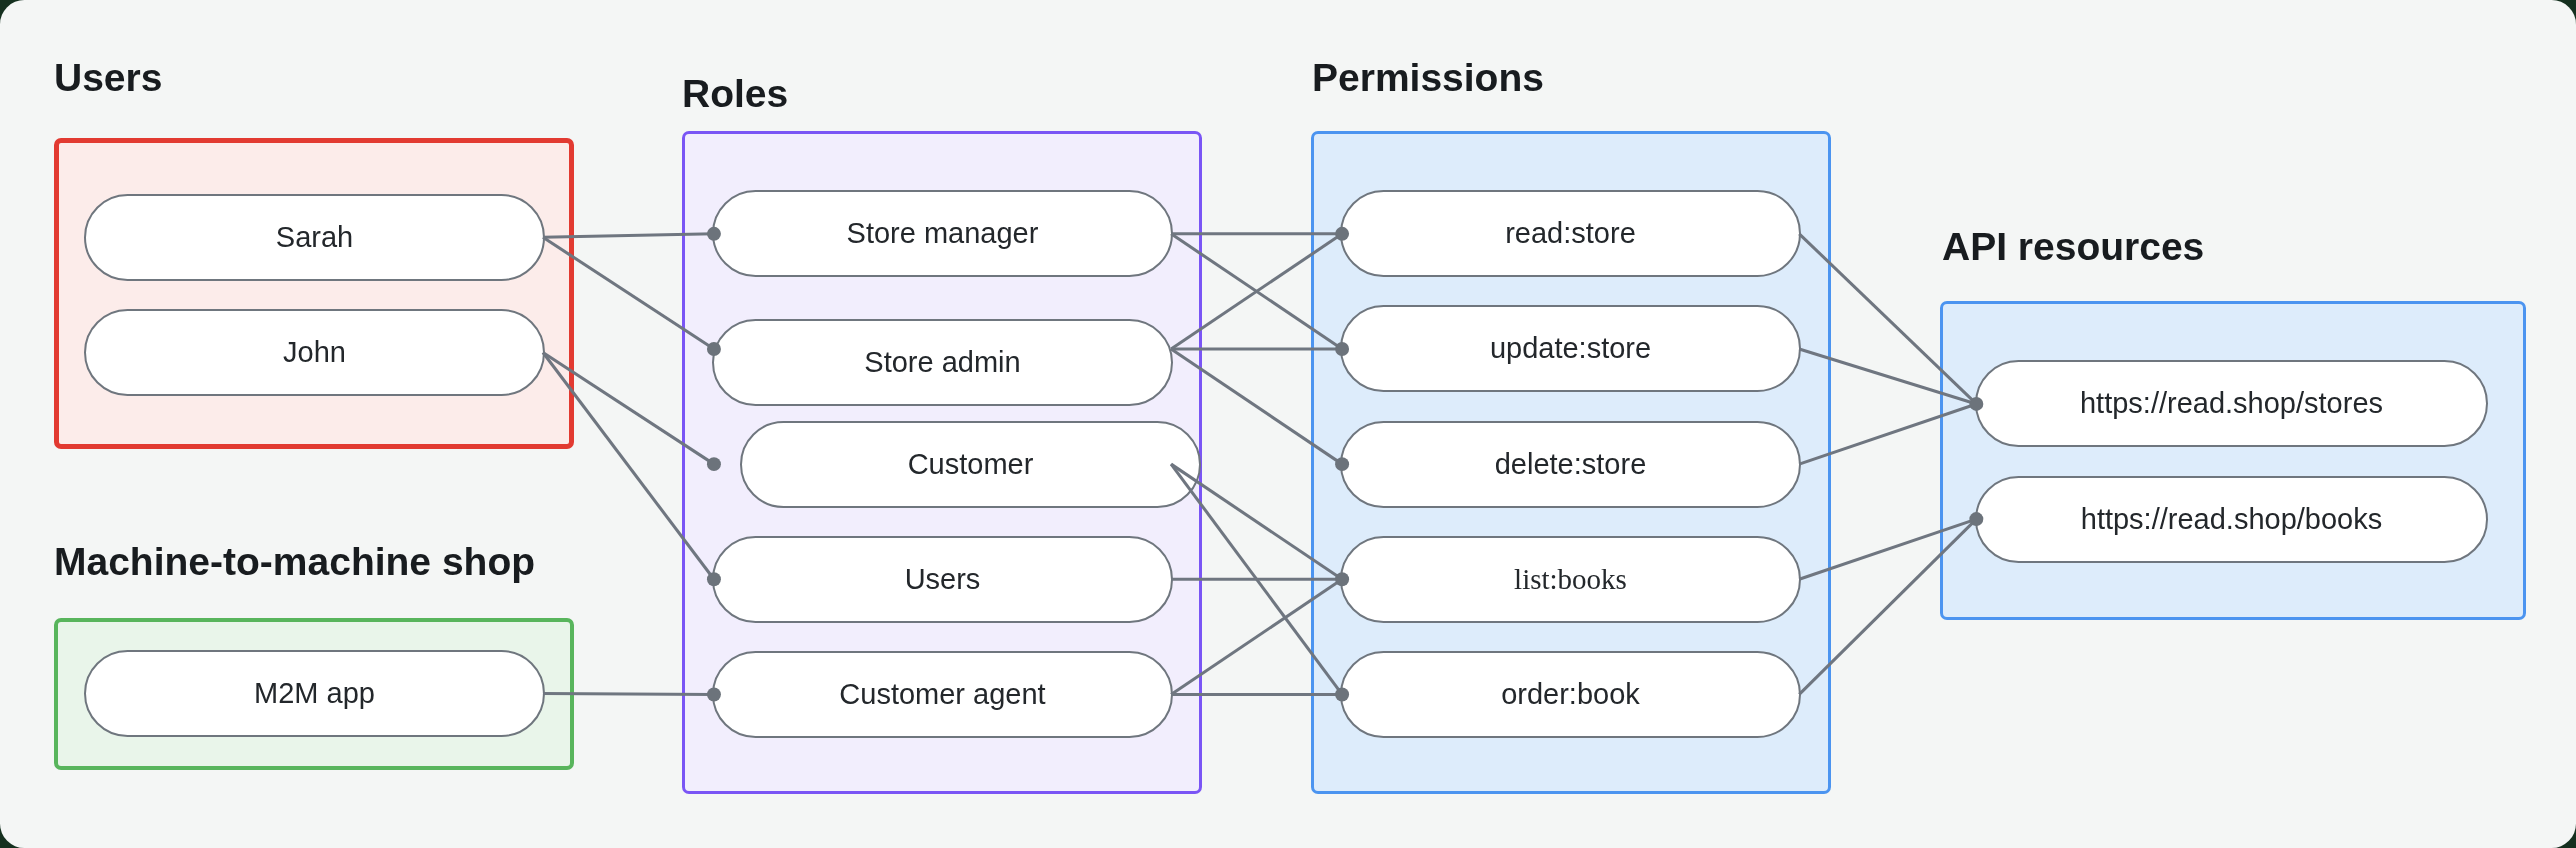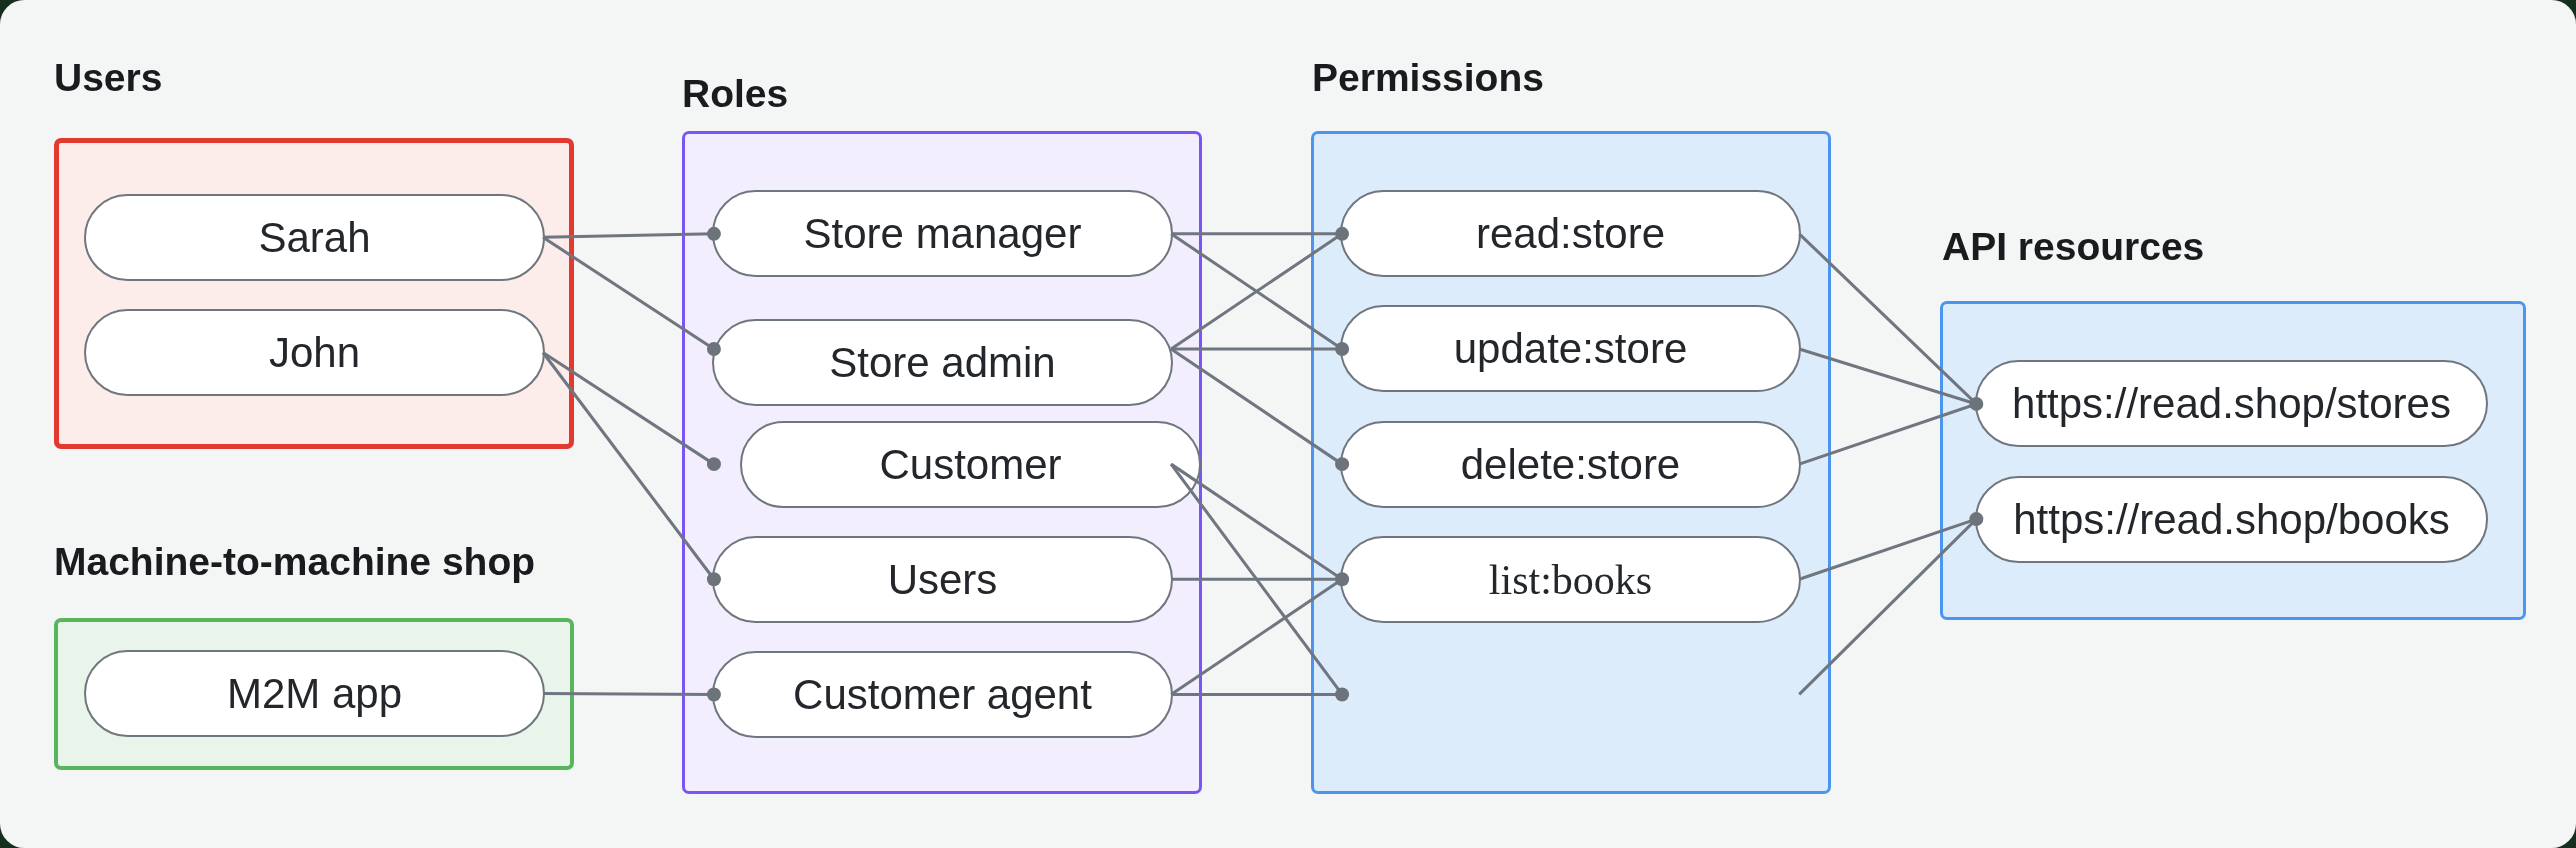--- a/index.html
+++ b/index.html
@@ -43,21 +43,21 @@
 
   .node {
     position: absolute;
     height: 87px;
     background: #ffffff;
     border: 2.6px solid #6f767e;
     border-radius: 52px;
     display: flex;
     align-items: center;
     justify-content: center;
-    font-size: 42px;
+    font-size: 29px;
     color: #23272b;
     white-space: nowrap;
     z-index: 2;
   }
   
   .n-sarah    { left: 84px; top: 194px; width: 461px; }
   .n-john     { left: 84px; top: 309px; width: 461px; }
   .n-m2m_app  { left: 84px; top: 650px; width: 461px; }
   
   .n-store_manager { left: 712px; top: 190px; width: 461px; }
@@ -106,20 +106,21 @@
   <div class="node n-store_manager">Store manager</div>
   <div class="node n-store_admin">Store admin</div>
   <div class="node n-customer">Customer</div>
   <div class="node n-guest">Users</div>
   <div class="node n-service_agent">Customer agent</div>
 
   <div class="node n-read_store">read:store</div>
   <div class="node n-update_store">update:store</div>
   <div class="node n-delete_store">delete:store</div>
   <div class="node n-list_books">list:books</div>
+  <div class="node n-order_book">order:book</div>
 
   <div class="node n-api_stores">https://read.shop/stores</div>
   <div class="node n-api_books">https://read.shop/books</div>
 
   <svg class="edges" xmlns="http://www.w3.org/2000/svg" viewBox="0 0 2952 972" width="2576" height="848">
       <line x1="622" y1="272" x2="818" y2="268" stroke="#6f7680" stroke-width="3.5"></line>
       <line x1="622" y1="272" x2="818" y2="400" stroke="#6f7680" stroke-width="3.5"></line>
       <line x1="622" y1="404" x2="818" y2="532" stroke="#6f7680" stroke-width="3.5"></line>
       <line x1="622" y1="404" x2="818" y2="664" stroke="#6f7680" stroke-width="3.5"></line>
       <line x1="622" y1="795" x2="818" y2="796" stroke="#6f7680" stroke-width="3.5"></line>

